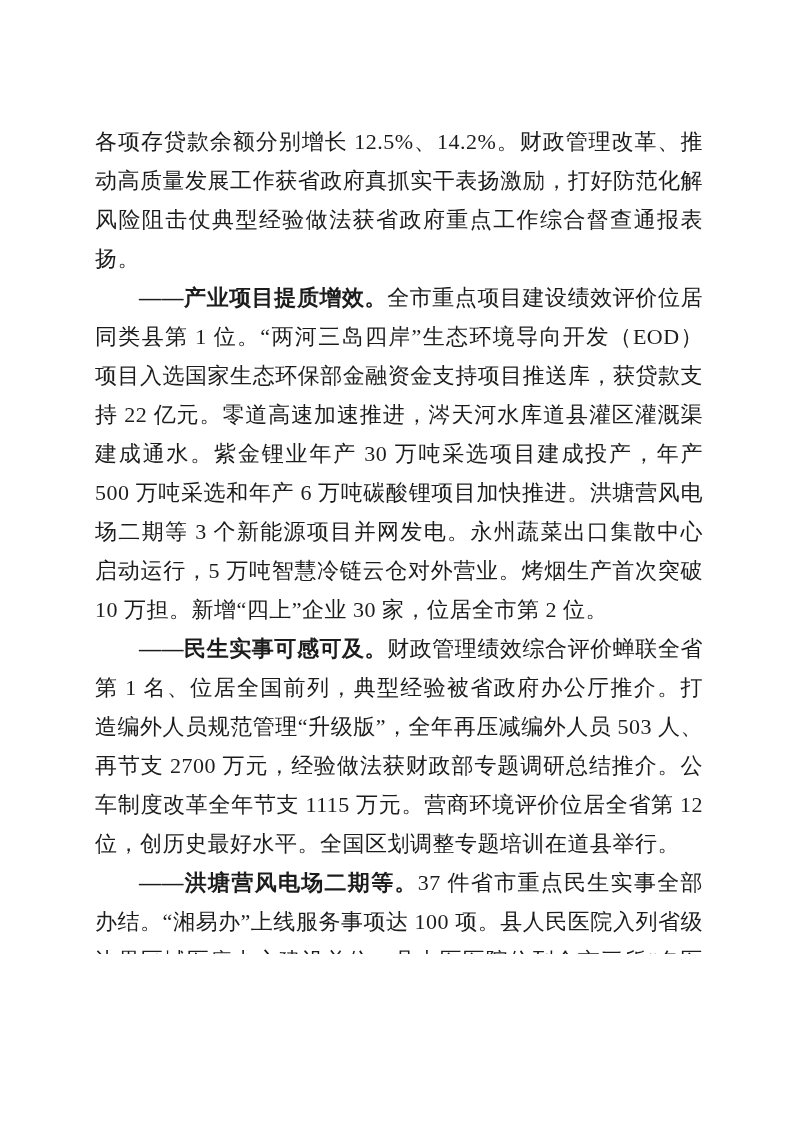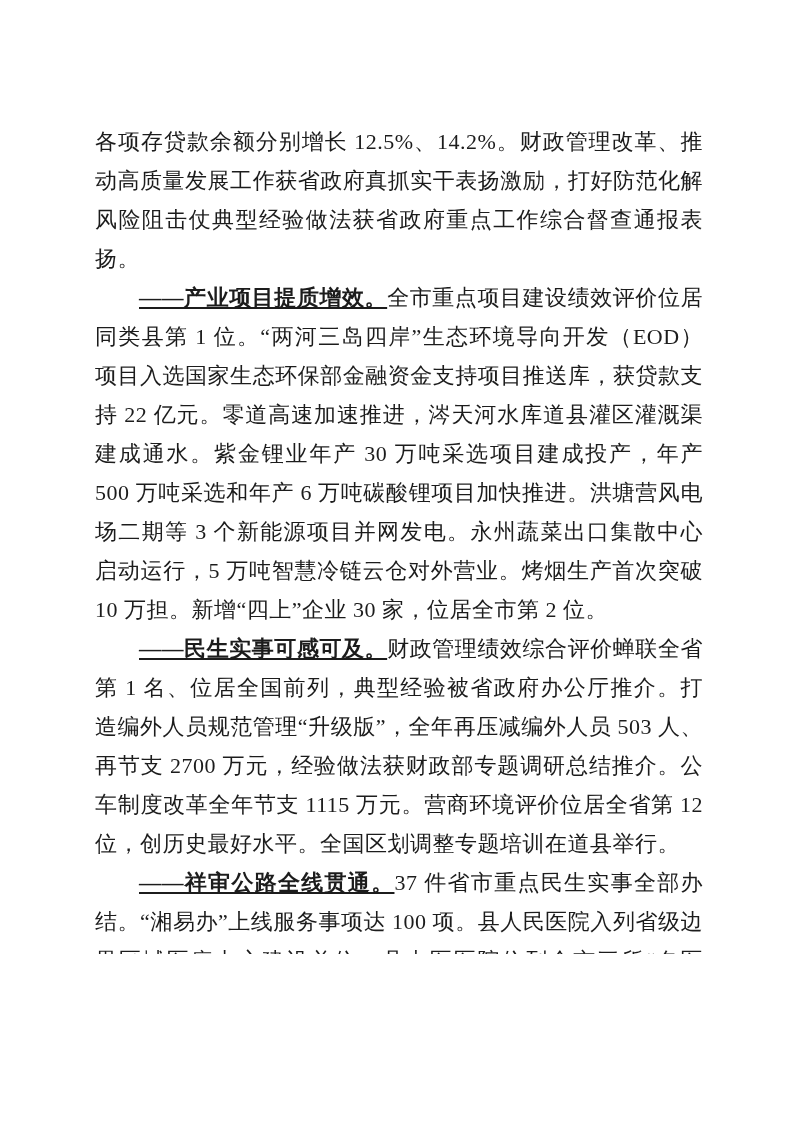--- a/index.html
+++ b/index.html
@@ -27,21 +27,20 @@
     font-size: 22px;
     line-height: 39px;
     text-align: justify;
     letter-spacing: 0.5px;
   }
   .para.indent {
     text-indent: 2em;
   }
   .lead {
     font-weight: bold;
-    text-decoration: underline;
   }
   .page-number {
     position: absolute;
     left: 98px;
     top: 1008px;
     font-size: 19px;
     line-height: 30px;
     letter-spacing: 2px;
     color: #1c1c1c;
   }
@@ -51,18 +50,18 @@
 
 <div class="page">
   <div class="content">
 
     <p class="para"><span class="lead"></span><span>各项存贷款余额分别增长 12.5%、14.2%。财政管理改革、推动高质量发展工作获省政府真抓实干表扬激励，打好防范化解风险阻击仗典型经验做法获省政府重点工作综合督查通报表扬。</span></p>
 
     <p class="para indent"><span class="lead">——产业项目提质增效。</span><span>全市重点项目建设绩效评价位居同类县第 1 位。“两河三岛四岸”生态环境导向开发（EOD）项目入选国家生态环保部金融资金支持项目推送库，获贷款支持 22 亿元。零道高速加速推进，涔天河水库道县灌区灌溉渠建成通水。紫金锂业年产 30 万吨采选项目建成投产，年产 500 万吨采选和年产 6 万吨碳酸锂项目加快推进。洪塘营风电场二期等 3 个新能源项目并网发电。永州蔬菜出口集散中心启动运行，5 万吨智慧冷链云仓对外营业。烤烟生产首次突破 10 万担。新增“四上”企业 30 家，位居全市第 2 位。</span></p>
 
     <p class="para indent"><span class="lead">——民生实事可感可及。</span><span>财政管理绩效综合评价蝉联全省第 1 名、位居全国前列，典型经验被省政府办公厅推介。打造编外人员规范管理“升级版”，全年再压减编外人员 503 人、再节支 2700 万元，经验做法获财政部专题调研总结推介。公车制度改革全年节支 1115 万元。营商环境评价位居全省第 12 位，创历史最好水平。全国区划调整专题培训在道县举行。</span></p>
 
-    <p class="para indent"><span class="lead">——祥审公路全线贯通。</span><span>37 件省市重点民生实事全部办结。“湘易办”上线服务事项达 100 项。县人民医院入列省级边界区域医疗中心建设单位，县中医医院位列全市三所“名医院”之一。争取两所高中学校“徐特立项目”，工贸学校入选“湖南省楚怡优质中职学校和专业（群）”建设目录。祥审公路全线贯通，上</span></p>
+    <p class="para indent"><span class="lead">——洪塘营风电场二期等。</span><span>37 件省市重点民生实事全部办结。“湘易办”上线服务事项达 100 项。县人民医院入列省级边界区域医疗中心建设单位，县中医医院位列全市三所“名医院”之一。争取两所高中学校“徐特立项目”，工贸学校入选“湖南省楚怡优质中职学校和专业（群）”建设目录。祥审公路全线贯通，上</span></p>
 
   </div>
 
   <div class="page-number">- 2 -</div>
 </div>
 
 </body></html>

